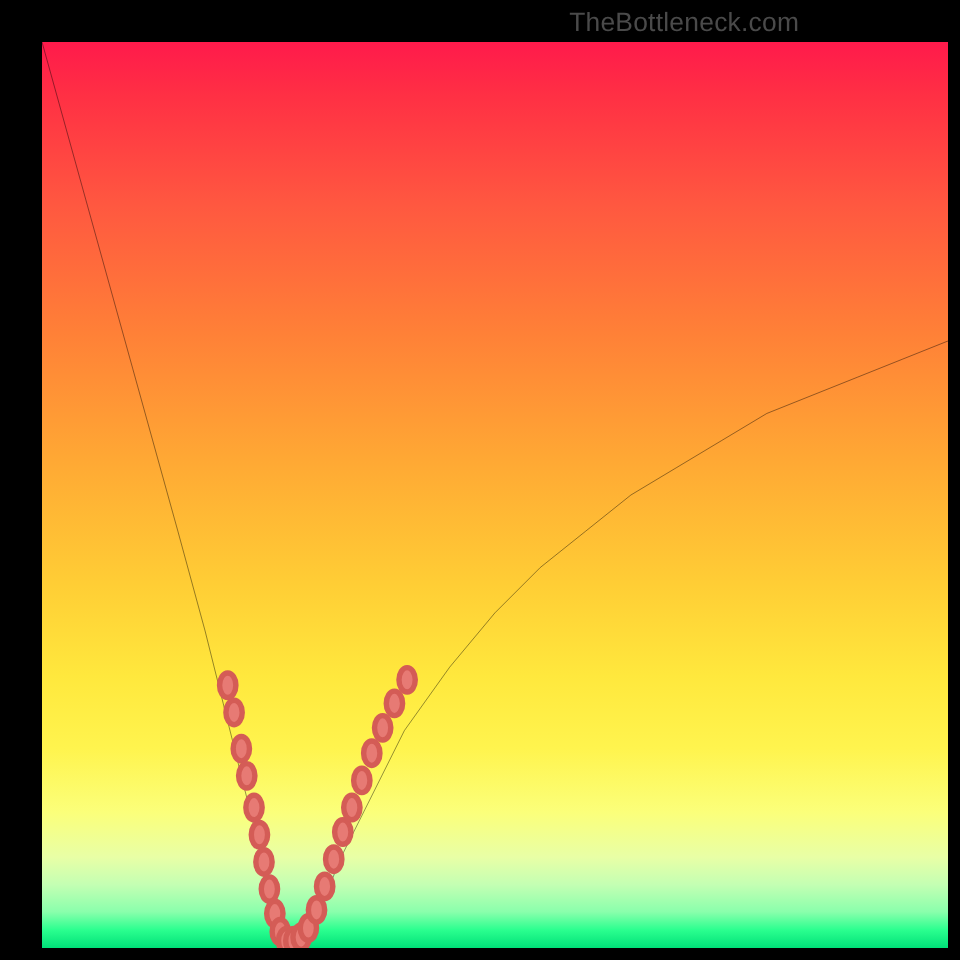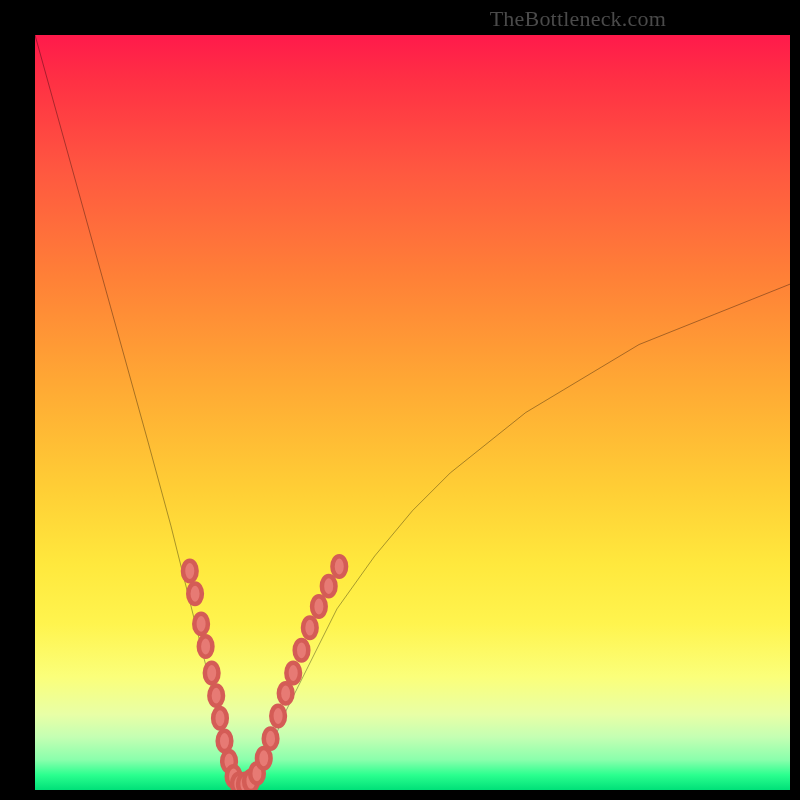--- a/index.html
+++ b/index.html
@@ -9,21 +9,20 @@
     height: 800px;
     overflow: hidden;
     background: #000;
     font-family: Arial, Helvetica, sans-serif;
   }
   .frame {
     position: absolute;
     left: 0; top: 0;
     width: 676px; height: 800px;
     background: #000;
-    font-family: Liberation Serif, serif;
   }
   .plot {
     position: absolute;
     left: 35px;
     top: 35px;
     width: 755px;
     height: 755px;
     background: linear-gradient(to bottom,
       #ff1a4b 0%,
       #ff3044 6%,

